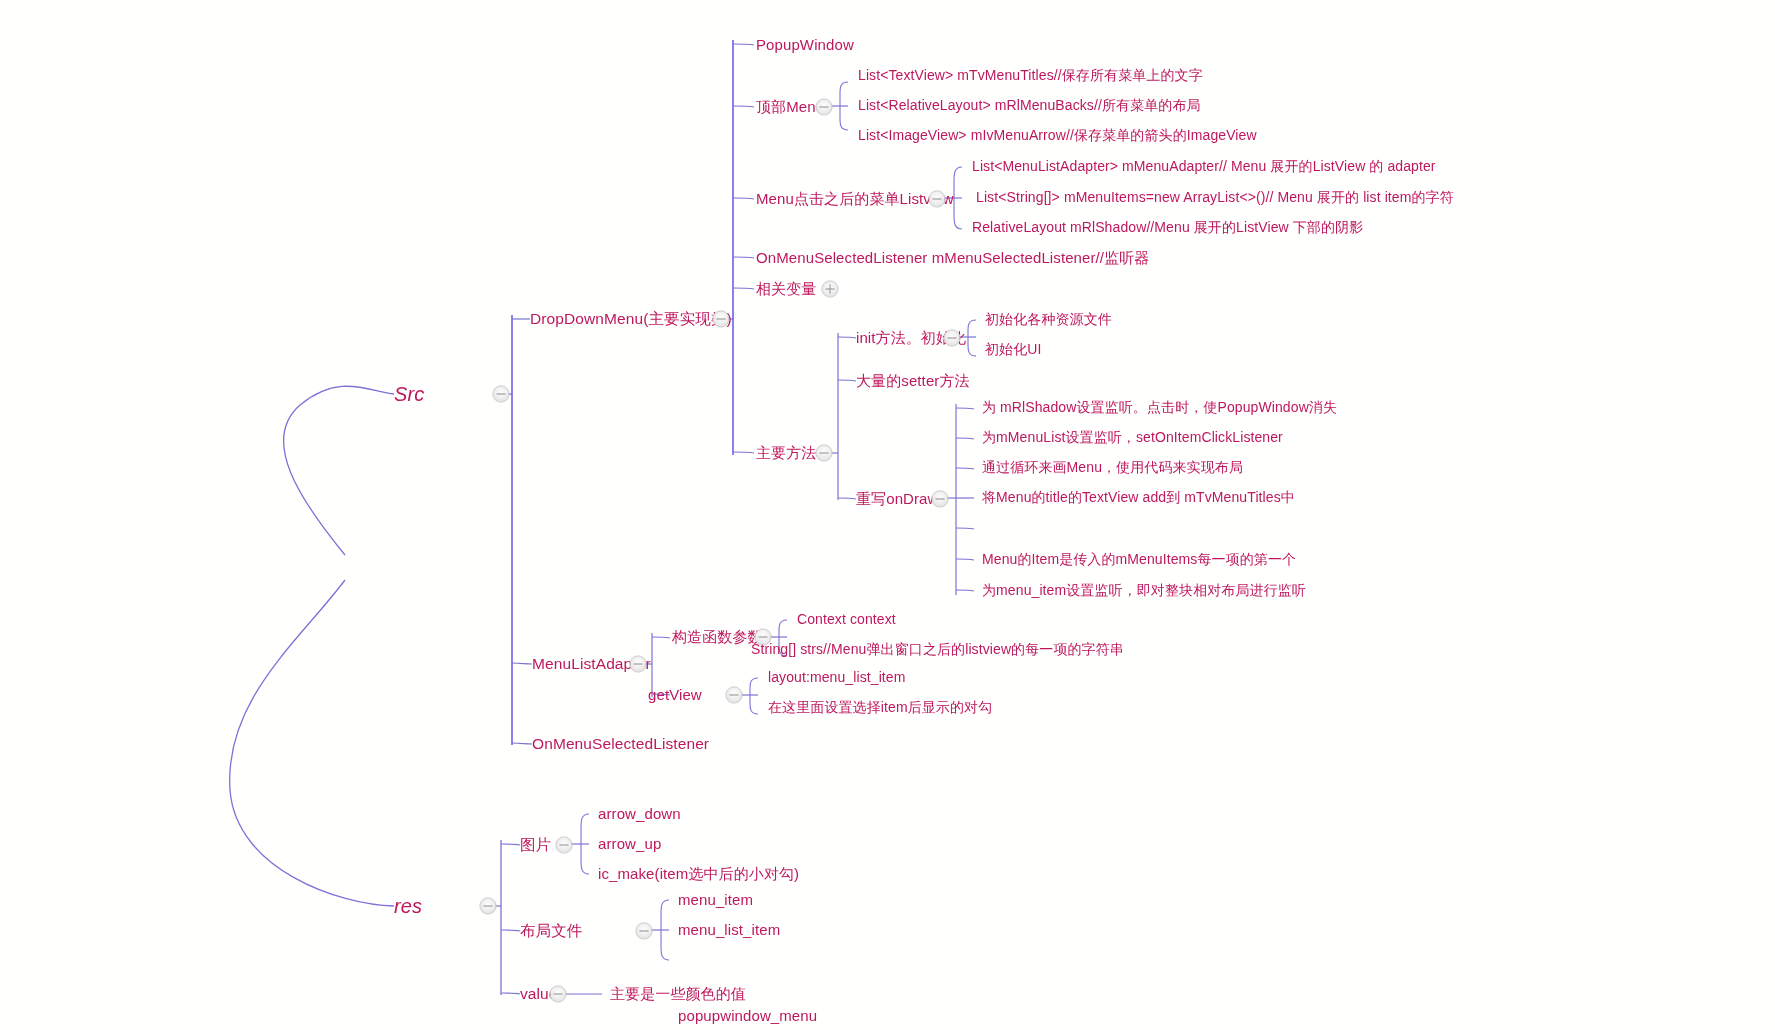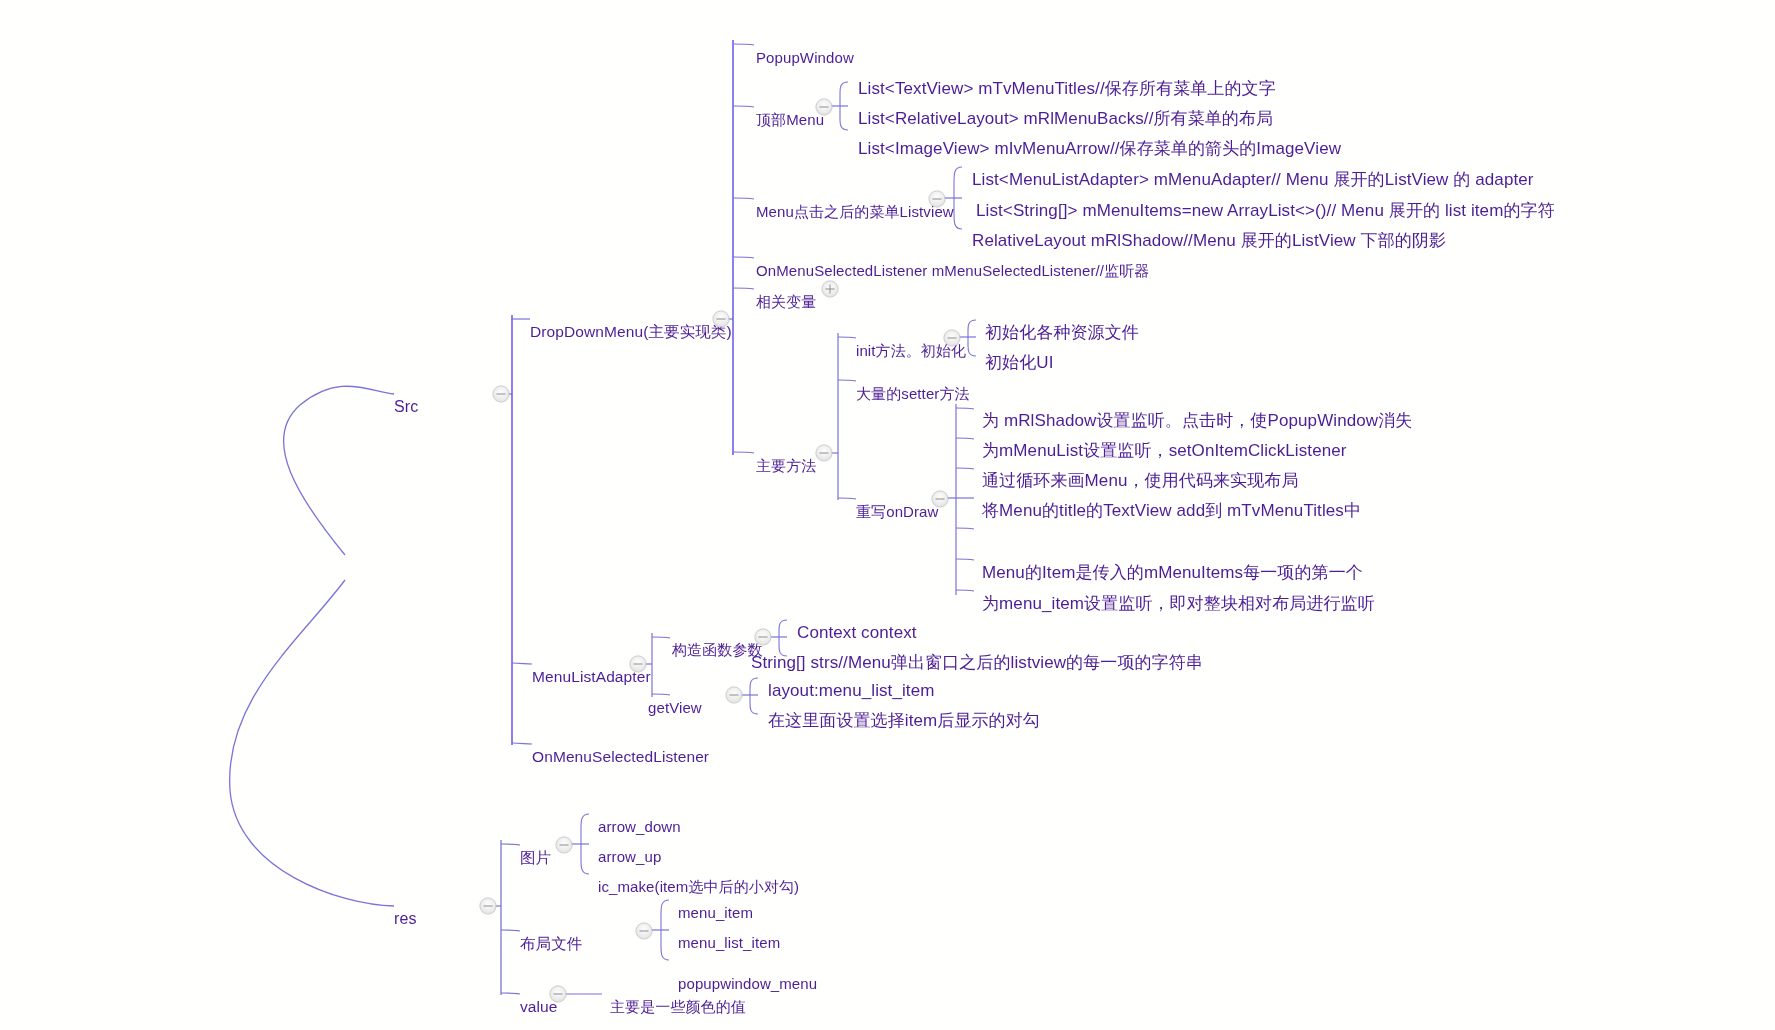--- a/index.html
+++ b/index.html
@@ -9,31 +9,30 @@
     font-family:"Liberation Sans","DejaVu Sans",sans-serif;
     overflow:hidden;
     position:relative;
   }
   #canvas{position:absolute;left:0;top:0;width:1775px;height:1030px;}
   svg.links{position:absolute;left:0;top:0;width:1775px;height:1030px;pointer-events:none;}
 
   .node{
     position:absolute;
     white-space:nowrap;
-    color:#4c1d95;
+    color:#be185d;
     font-size:15.5px;
     line-height:1.1;
     letter-spacing:.1px;
     transform:translateY(-50%);
-    margin-top:13px;
-  }
-  .node.lvl1{font-size:16px;}
+  }
+  .node.lvl1{font-size:20px;font-style:italic;}
   .node.lvl2{font-size:15.5px;}
   .node.lvl3{font-size:15px;}
-  .node.lvl4{font-size:17px;}
+  .node.lvl4{font-size:14px;}
 
   
   #root-node{
     position:absolute;
     left:29px;top:545px;
     width:316px;height:45px;
     background:#6457e8;
     border-radius:9px;
     display:flex;align-items:center;justify-content:center;
     color:#ffffff;
@@ -229,20 +228,20 @@
 
   <div class="node lvl3" style="left:598px;top:814px;">arrow_down</div>
   <div class="node lvl3" style="left:598px;top:844px;">arrow_up</div>
   <div class="node lvl3" style="left:598px;top:874px;">ic_make(item选中后的小对勾)</div>
 
   <div class="node lvl2" style="left:520px;top:931px;">布局文件</div>
   <div class="toggle" style="left:644px;top:931px;"></div>
 
   <div class="node lvl3" style="left:678px;top:900px;">menu_item</div>
   <div class="node lvl3" style="left:678px;top:930px;">menu_list_item</div>
-  <div class="node lvl3" style="left:678px;top:971px;">popupwindow_menu</div>
+  <div class="node lvl3" style="left:678px;top:1016px;">popupwindow_menu</div>
 
   <div class="node lvl2" style="left:520px;top:994px;">value</div>
   <div class="toggle" style="left:558px;top:994px;"></div>
 
   <div class="node lvl3" style="left:610px;top:994px;">主要是一些颜色的值</div>
 
 </div>
 
 </body></html>

